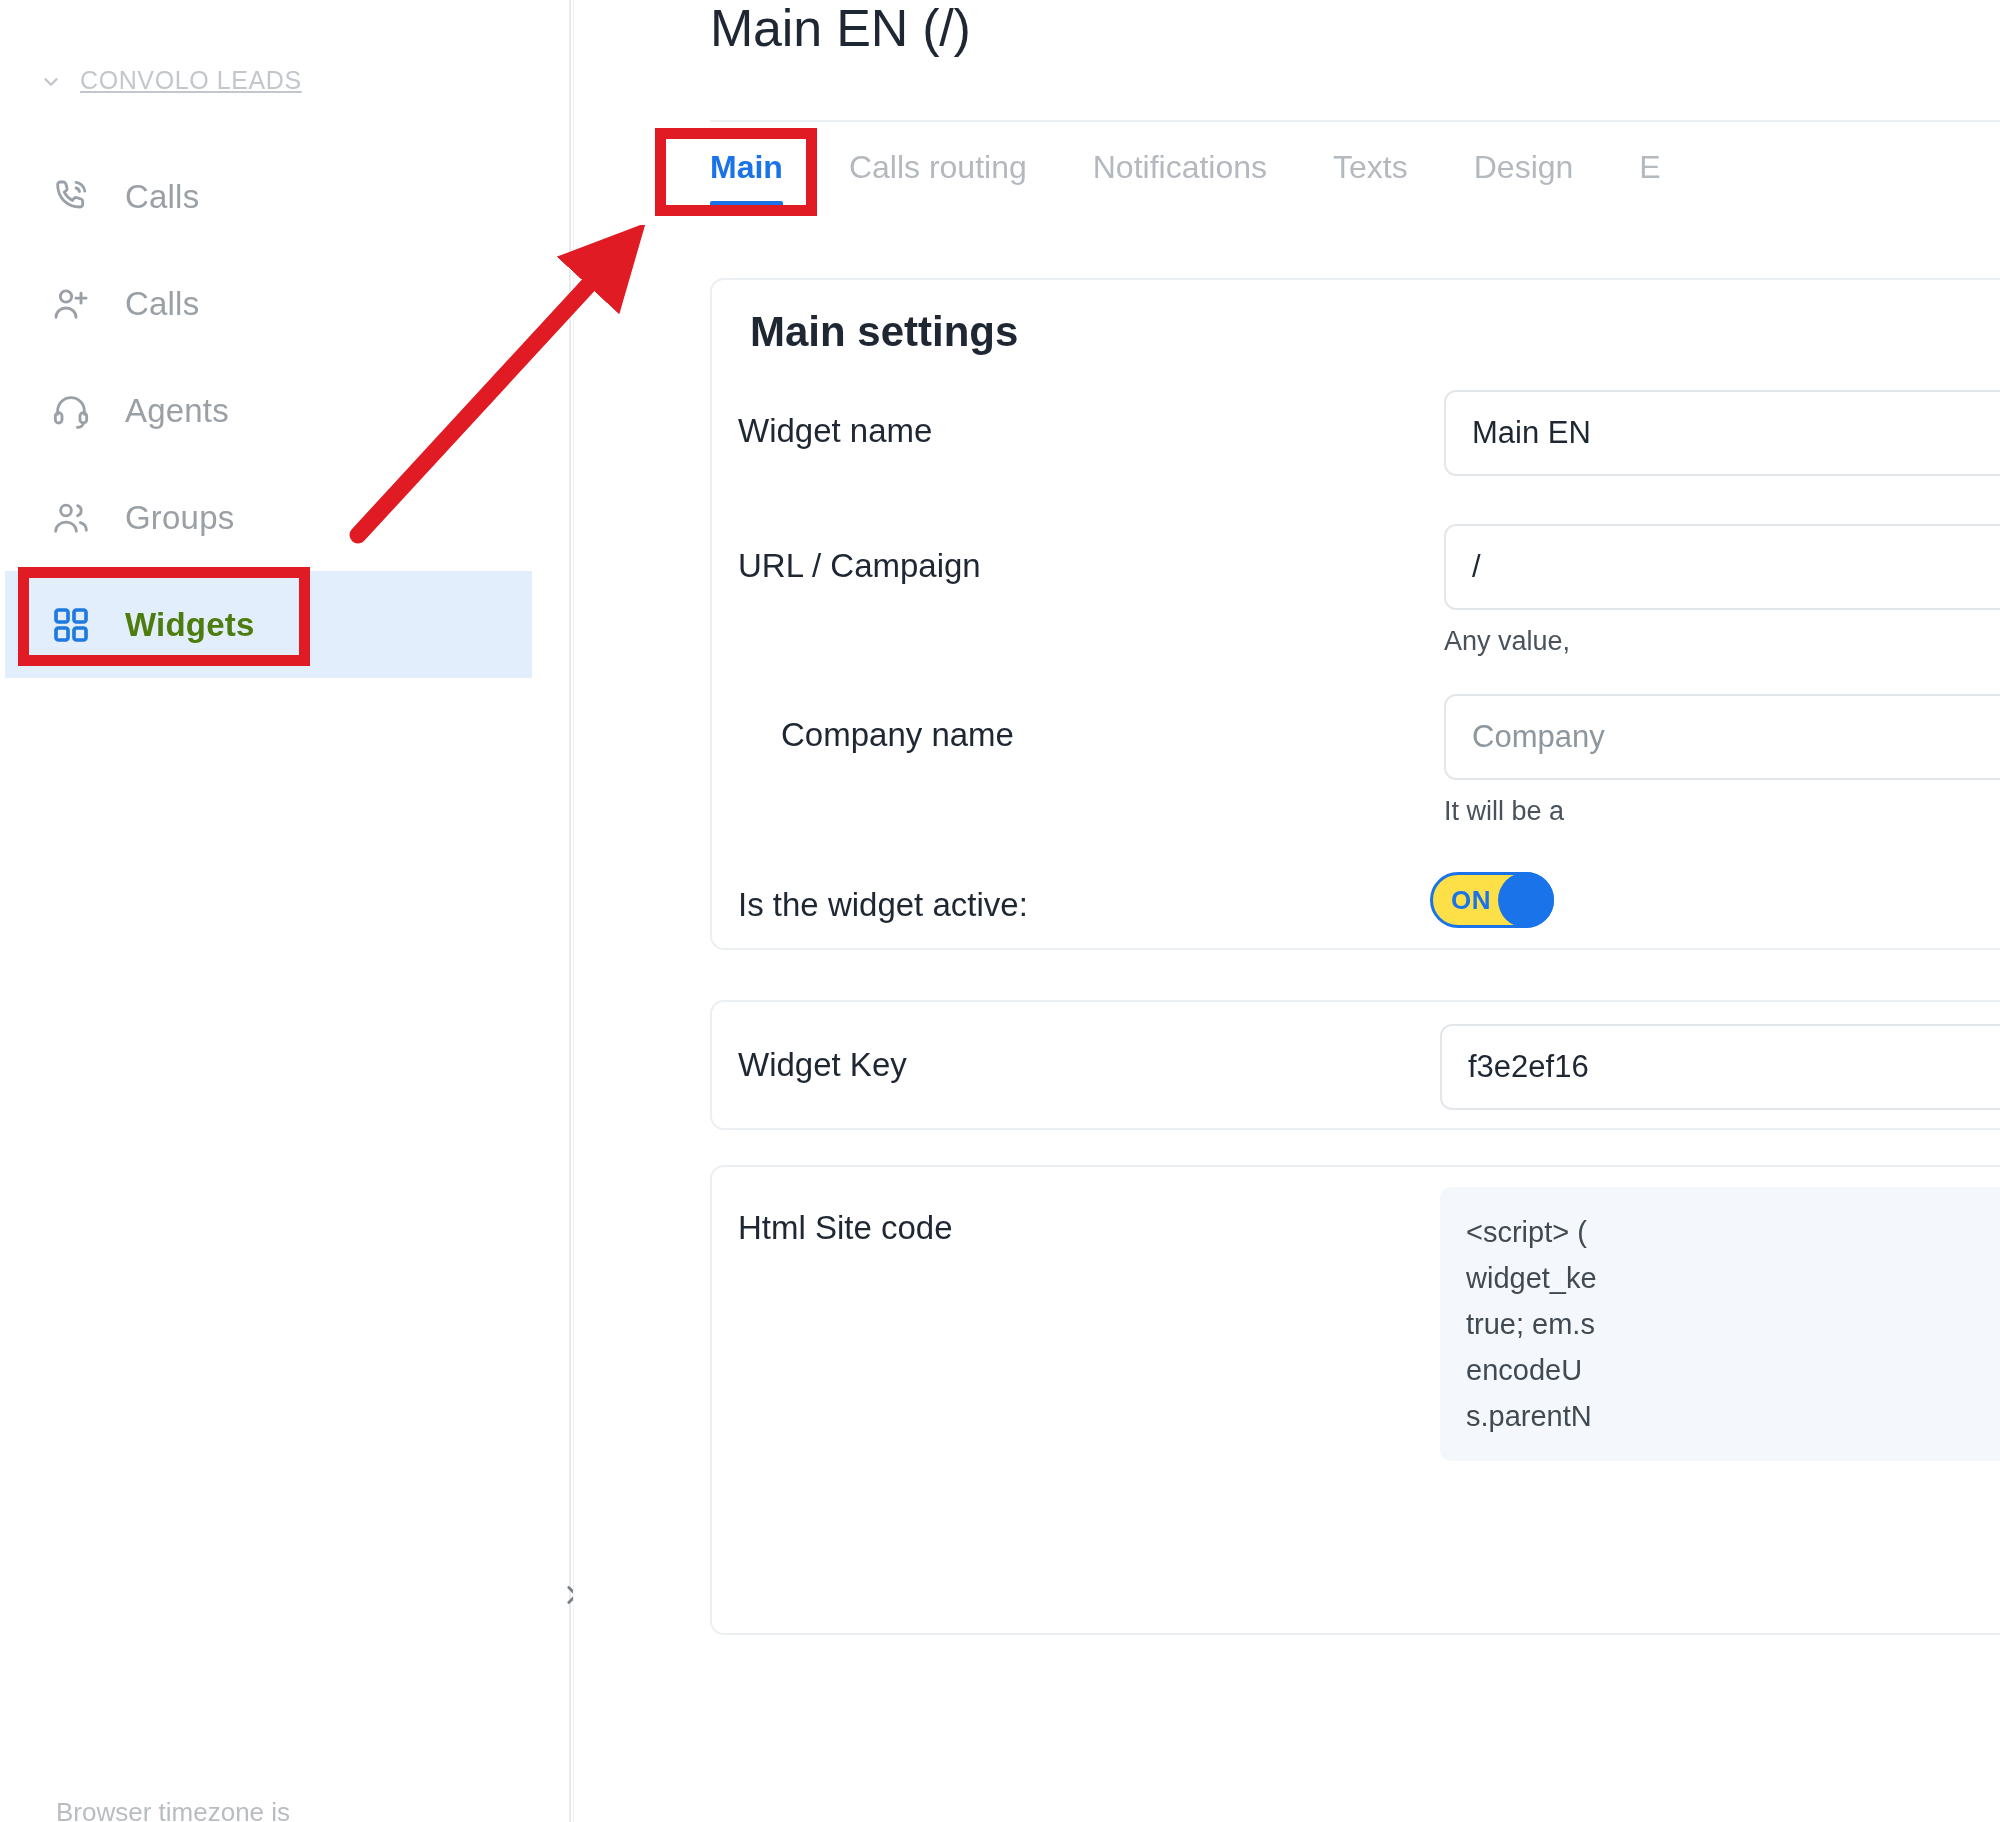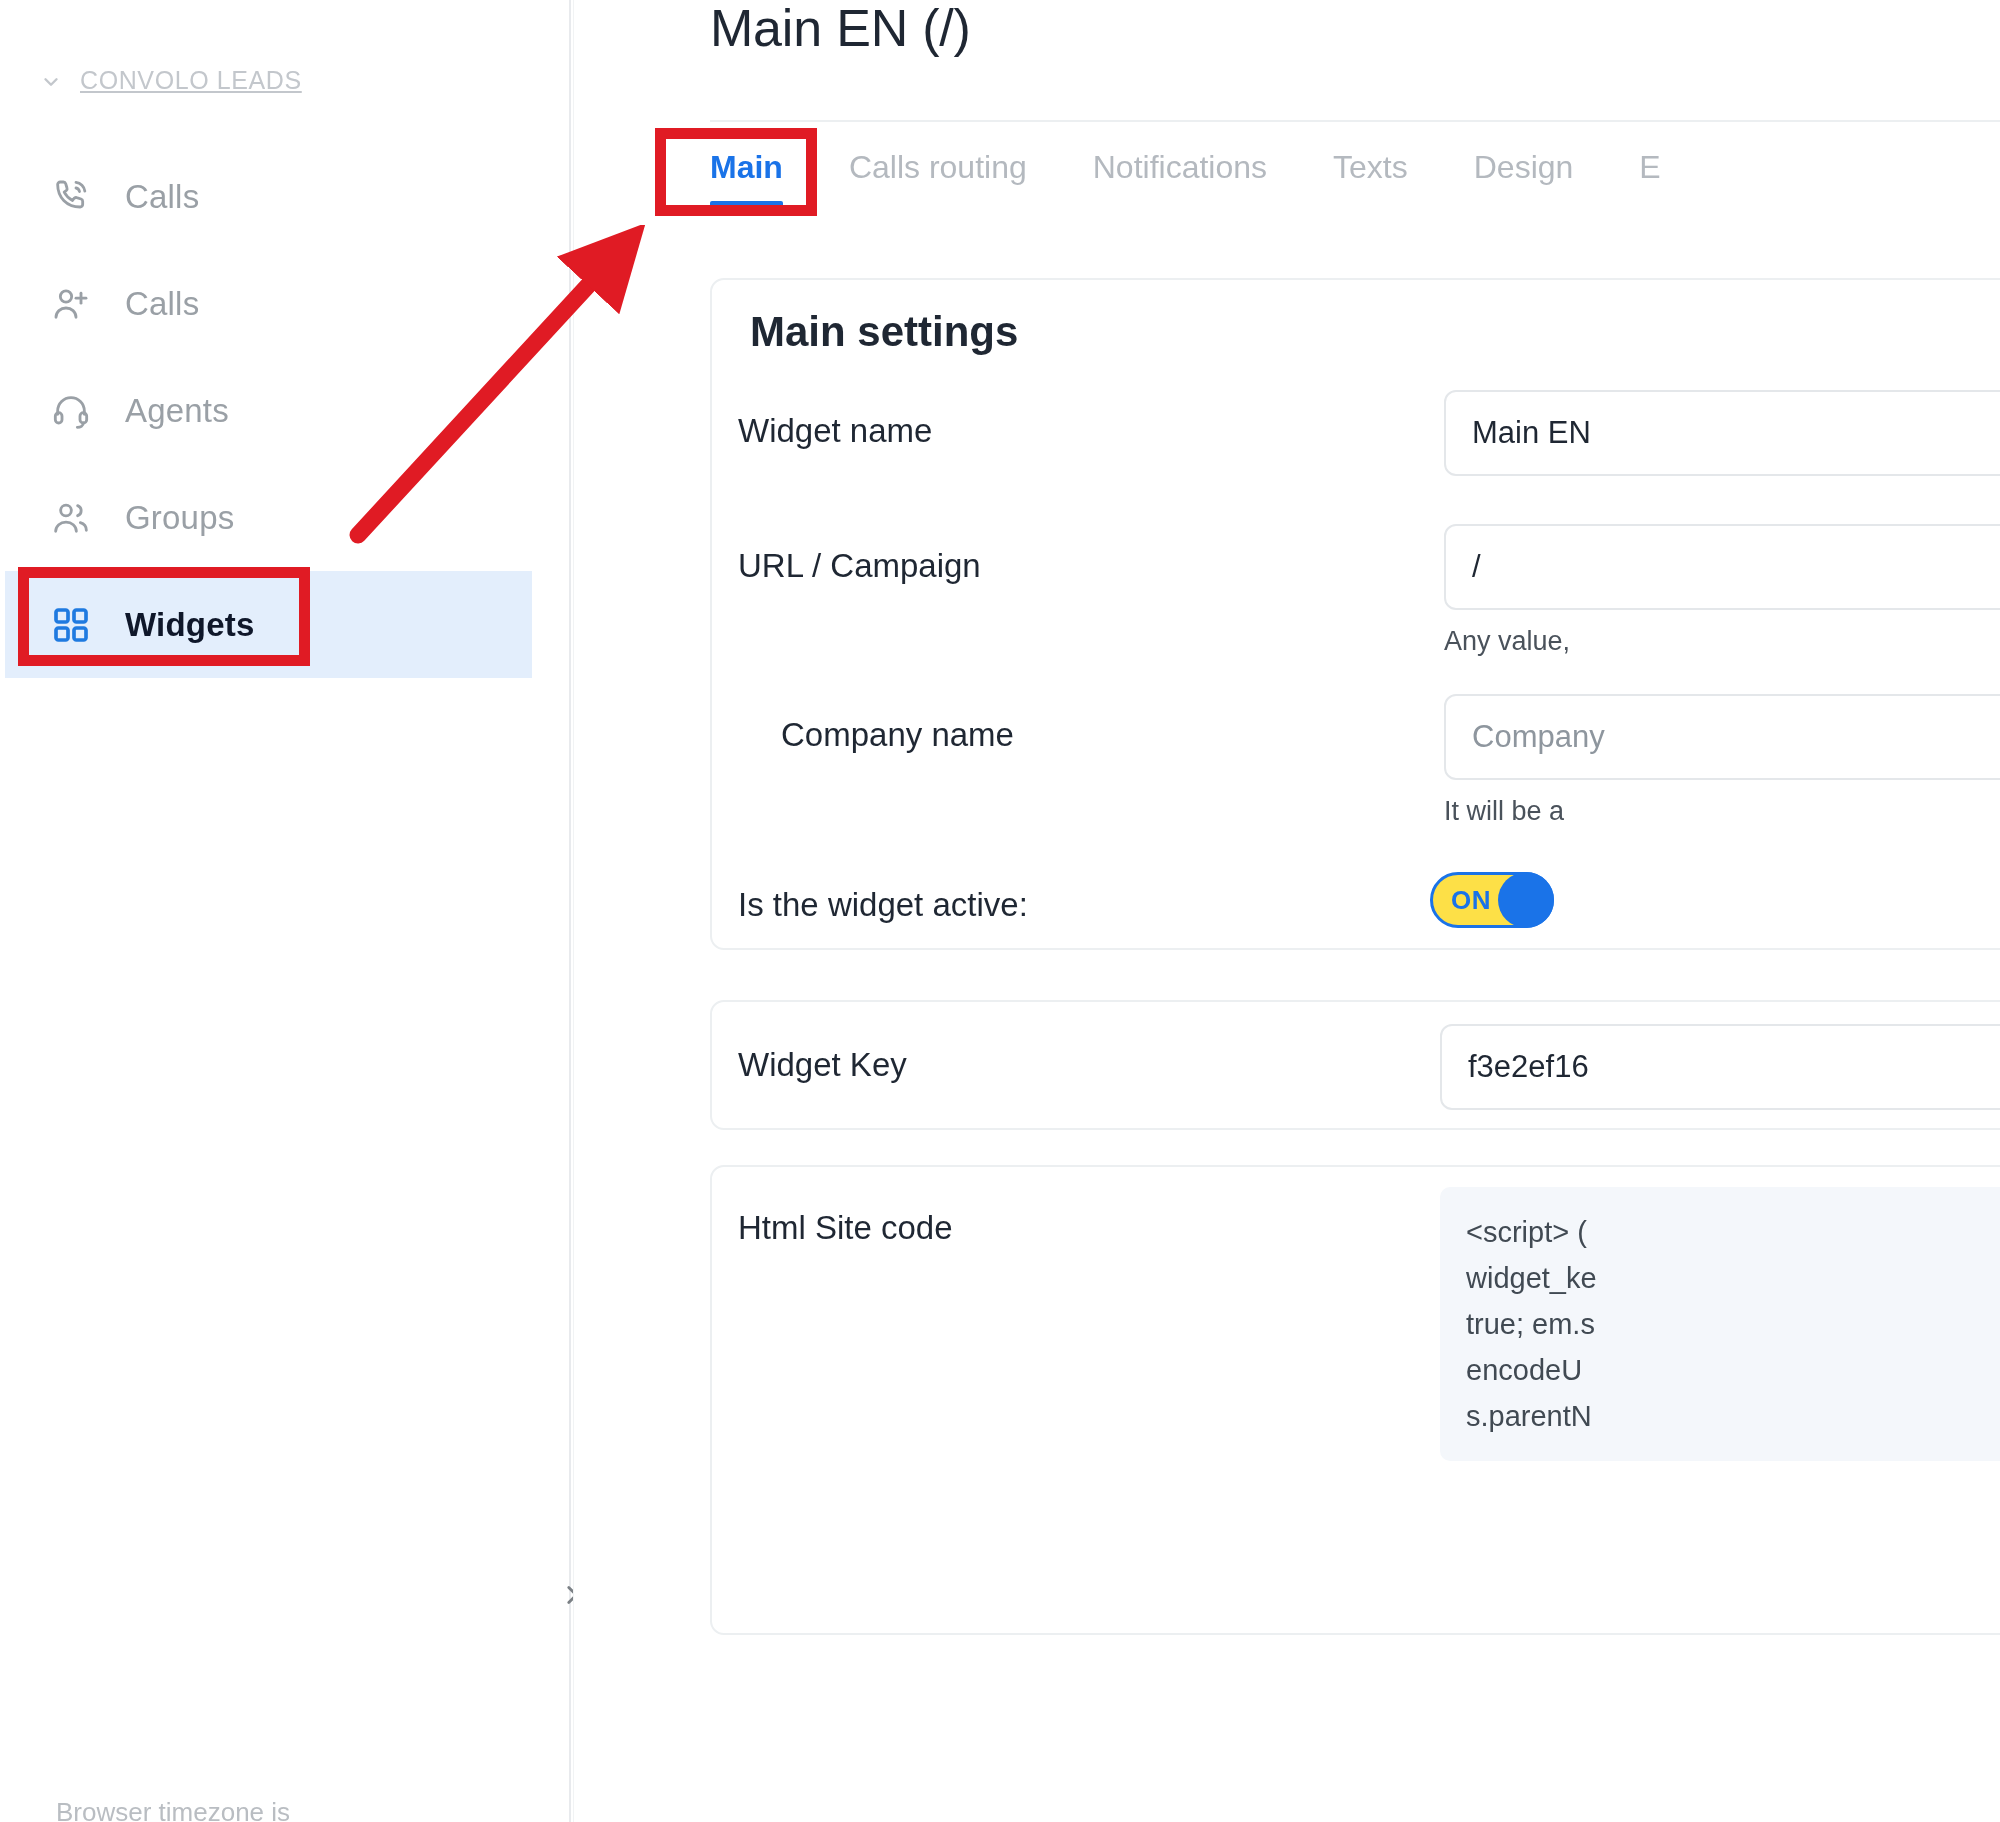--- a/index.html
+++ b/index.html
@@ -34,21 +34,21 @@
     padding-left: 46px;
     gap: 34px;
     cursor: pointer;
   }
   .nav-item .nav-icon { width: 40px; height: 40px; flex: 0 0 40px; display:block; color:#9aa0a6; }
   .nav-item .nav-label {
     font-size: 33px; color: #9aa0a6; font-weight: 500; letter-spacing: 0.2px;
   }
   .nav-item.active { background: #e3eefc; width: 527px; }
   .nav-item.active .nav-icon { color: #1f7ae0; }
-  .nav-item.active .nav-label { color: #0f172a; font-weight: 700; }
+  .nav-item.active .nav-label { color: #4d7c0f; font-weight: 700; }
 
   .sidebar-footer {
     position: absolute; left: 56px; bottom: -6px;
     font-size: 26px; color: #b9bdc2; white-space: nowrap;
   }
 
   
   .collapse-handle {
     position: absolute; left: 555px; top: 1580px;
     width: 34px; height: 34px;

